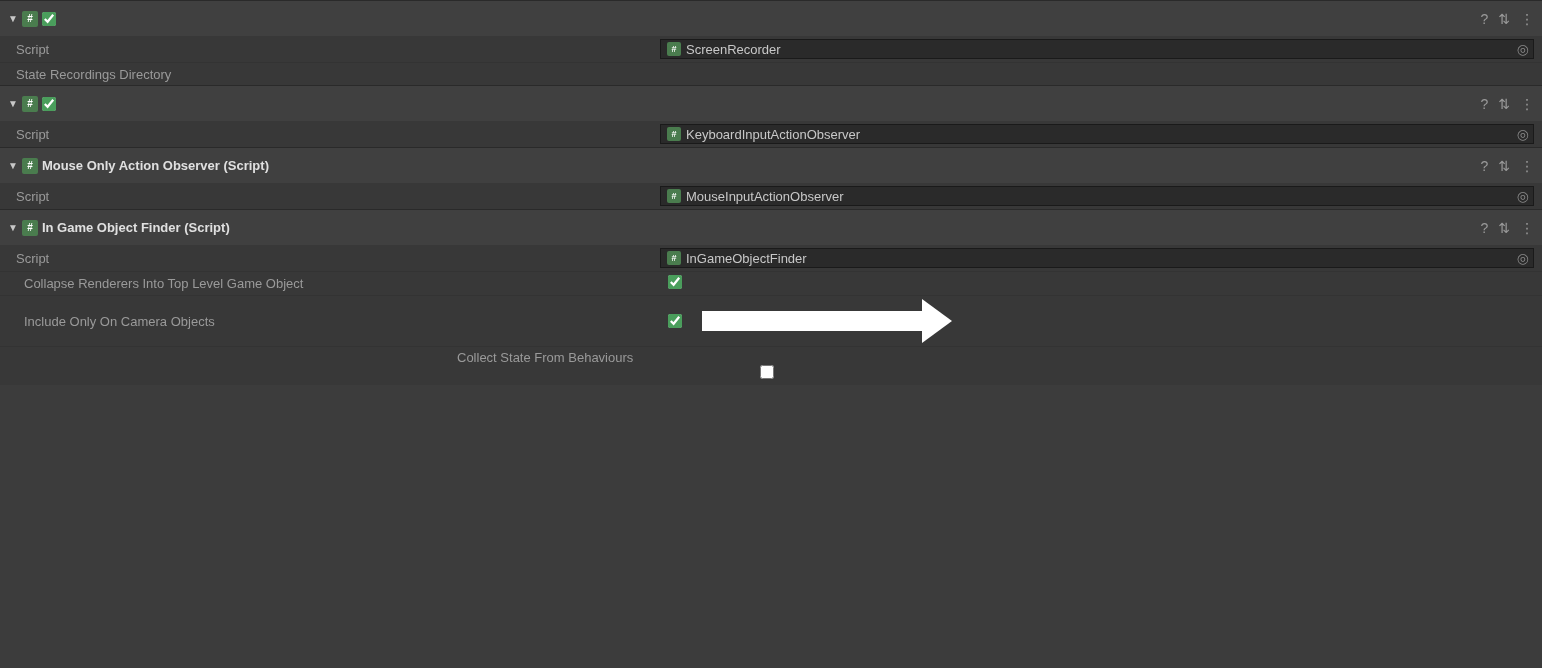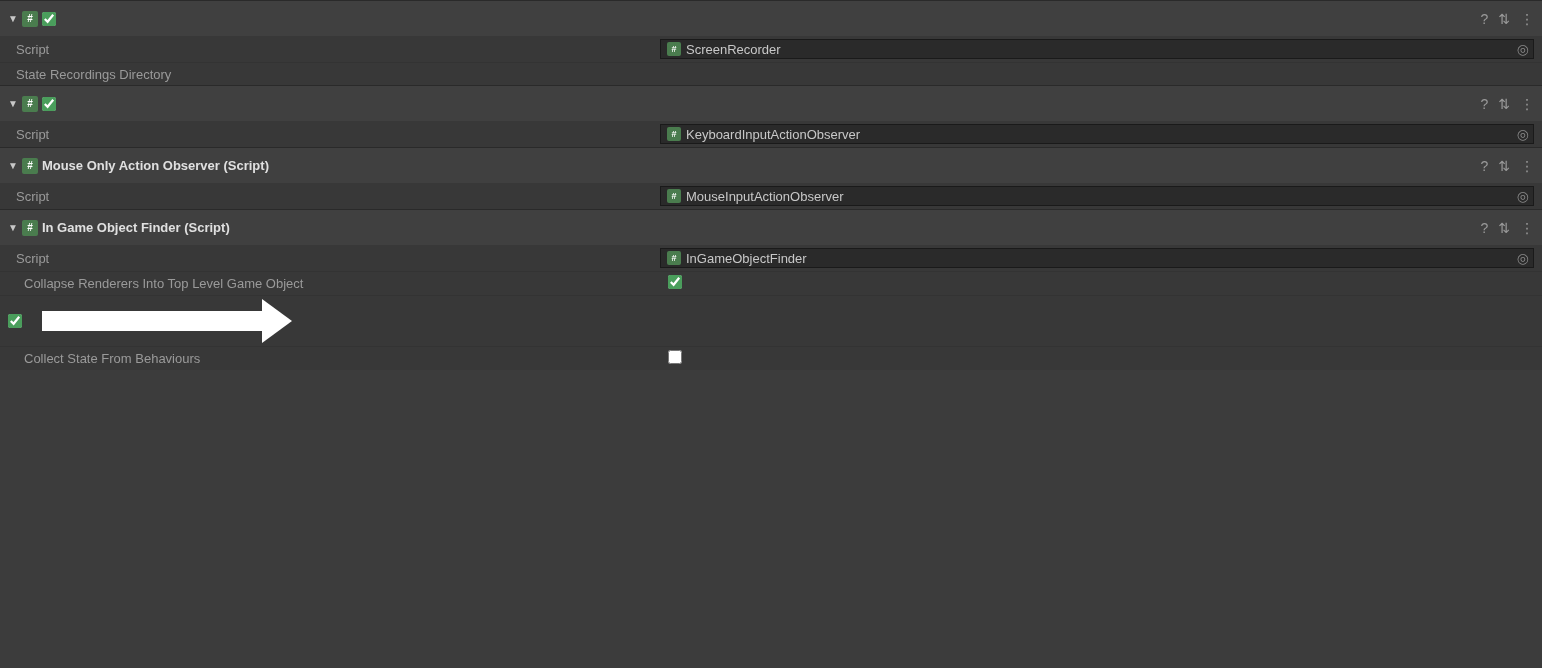--- a/index.html
+++ b/index.html
@@ -281,31 +281,32 @@
       </div>
 
       <div class="checkbox-row">
         <span class="property-label">Collapse Renderers Into Top Level Game Object</span>
         <div class="property-value-wrapper">
           <input type="checkbox" class="inline-checkbox" checked="" style="">
         </div>
       </div>
 
       <div class="checkbox-row" style="position:relative;">
+        <span class="property-label">Include Only On Camera Objects</span>
         <div class="property-value-wrapper" style="display:flex;align-items:center;">
           <input type="checkbox" class="inline-checkbox" checked="" style="">
 
           <div class="arrow-full" style="margin-left:20px;">
             <div style="width:220px;height:20px;background:white;"></div>
             <div style="width:0;height:0;border-top:22px solid transparent;border-bottom:22px solid transparent;border-left:30px solid white;"></div>
           </div>
         </div>
       </div>
 
-      <div class="checkbox-row" style="border-bottom:none;">
+      <div class="checkbox-row" style="border-bottom:none;flex-direction:column;">
         <span class="property-label">Collect State From Behaviours</span>
         <div class="property-value-wrapper">
           <input type="checkbox" class="inline-checkbox" style="">
         </div>
       </div>
     </div>
   </div>
 
 </div>
 

